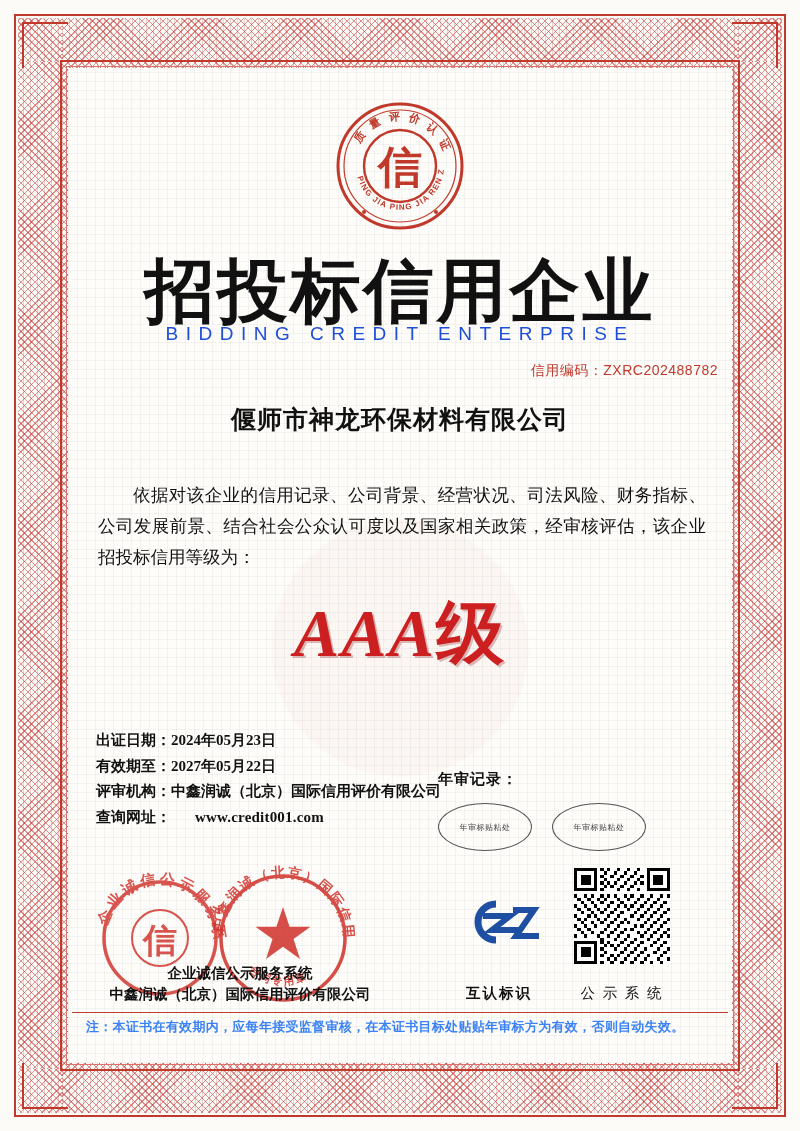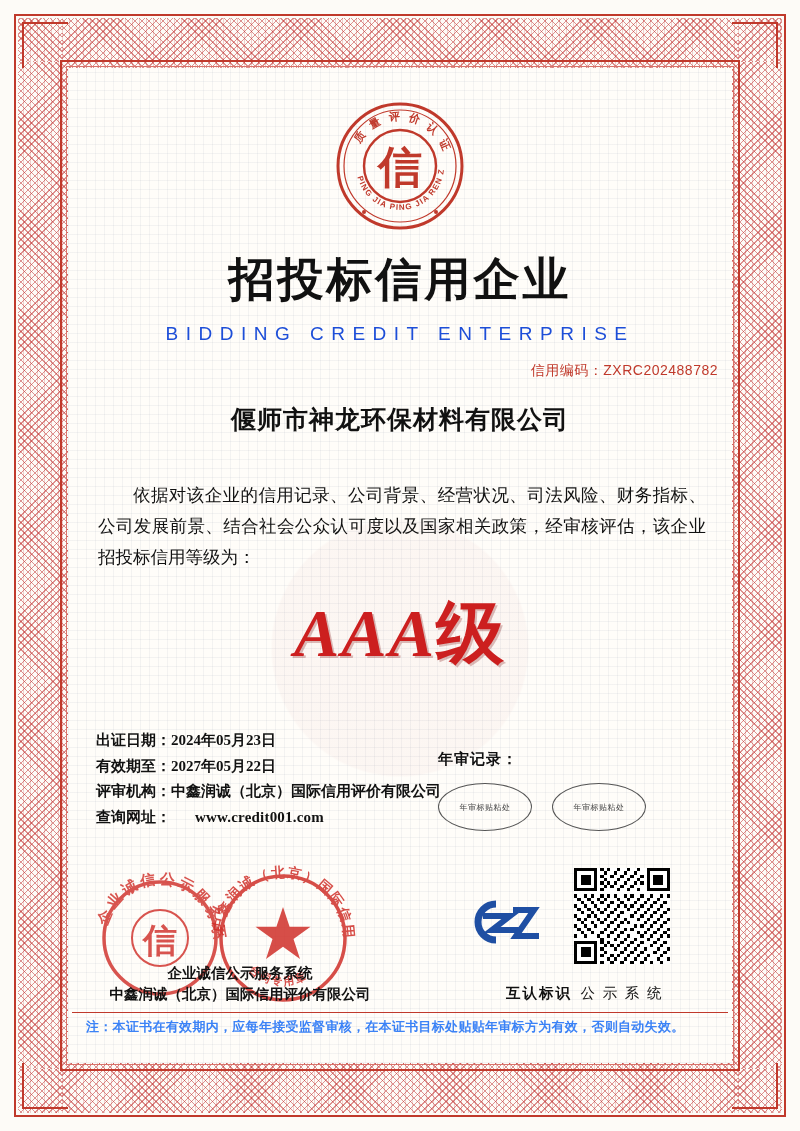--- a/index.html
+++ b/index.html
@@ -96,21 +96,21 @@
   .emblem svg { display: block; }
 
   
   .title-cn {
     position: absolute;
     top: 188px;
     left: 0; right: 0;
     text-align: center;
     font-family: "Liberation Sans", sans-serif;
     font-weight: bold;
-    font-size: 46px;
+    font-size: 70px;
     letter-spacing: 3px;
     color: #111111;
     line-height: 1;
   }
   .title-en {
     position: absolute;
     top: 255px;
     left: 0; right: 0;
     text-align: center;
     font-family: "Liberation Sans", sans-serif;
@@ -188,21 +188,21 @@
     line-height: 25.5px;
     color: #111111;
   }
   .details .row { white-space: nowrap; }
   .details .label { font-weight: bold; }
   .details .value { font-weight: bold; }
   .details .url { font-weight: bold; letter-spacing: 0.2px; margin-left: 24px; }
 
   .annual {
     position: absolute;
-    top: 682px;
+    top: 702px;
     left: 370px;
   }
   .annual-title {
     font-size: 15px;
     font-weight: bold;
     color: #111111;
     letter-spacing: 1px;
   }
   .annual-circles {
     margin-top: 14px;
@@ -247,21 +247,21 @@
     position: absolute;
     left: 382px;
     top: 828px;
     width: 98px; height: 52px;
   }
   .logo-caption {
     position: absolute;
     left: 358px;
     top: 916px;
     width: 146px;
-    text-align: right;
+    text-align: center;
     font-size: 14.5px;
     font-weight: bold;
     letter-spacing: 2px;
     color: #111111;
   }
 
   .qr {
     position: absolute;
     left: 506px;
     top: 800px;

